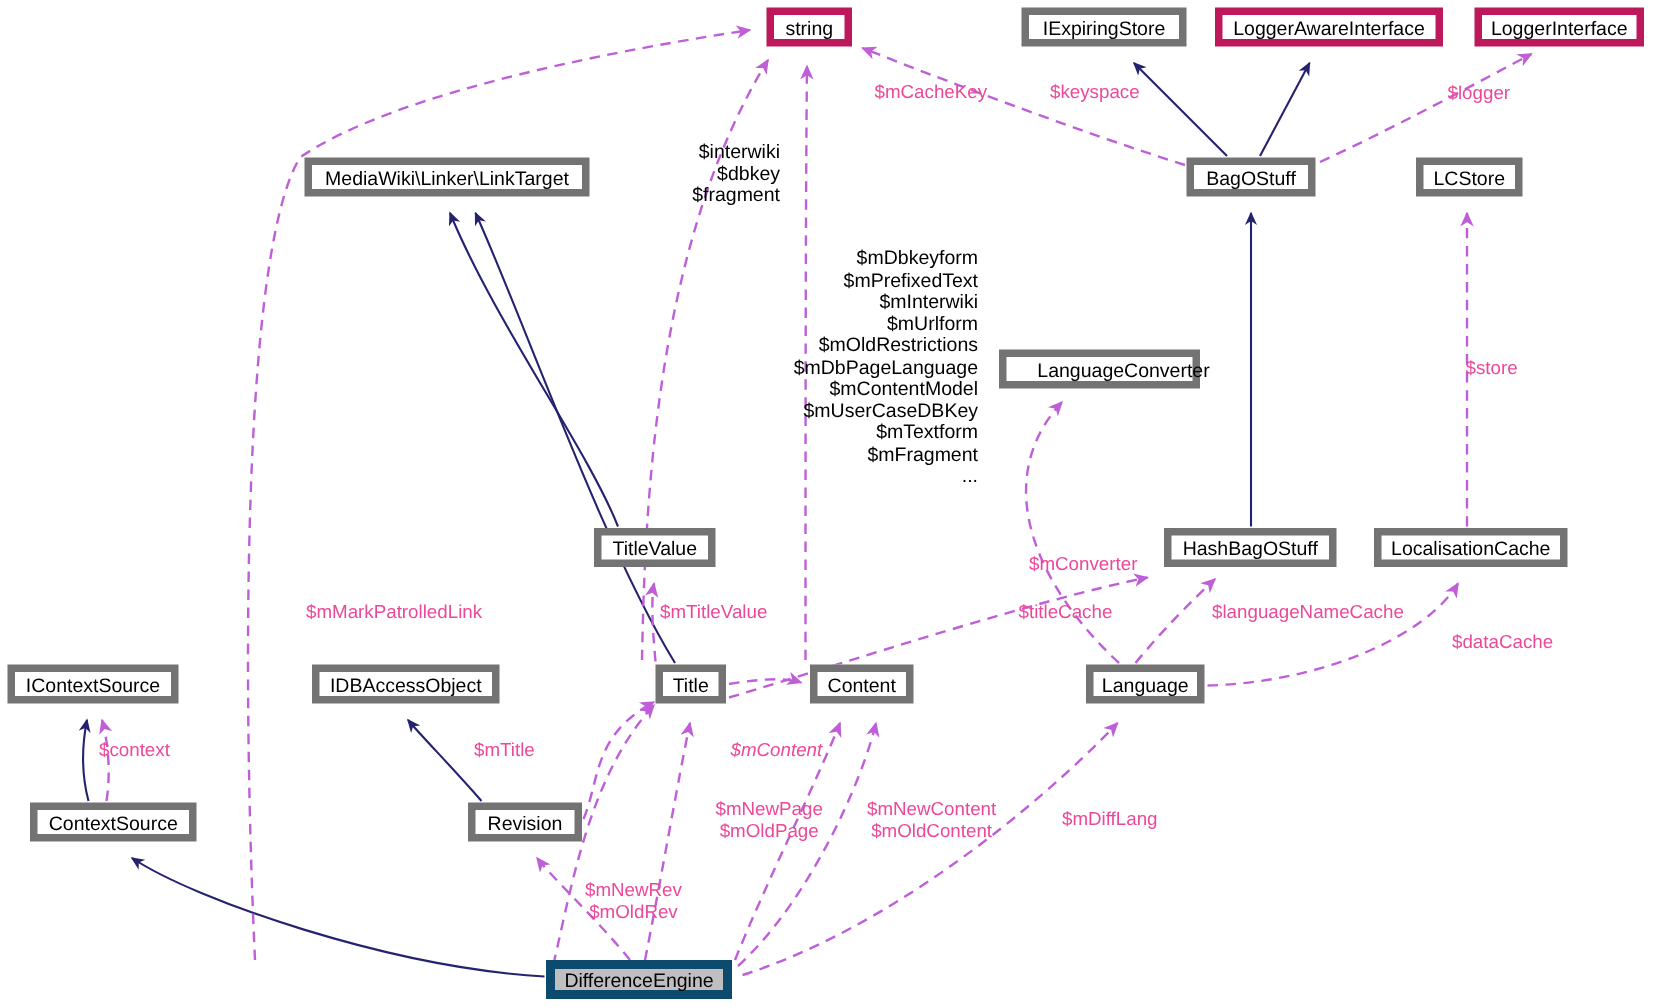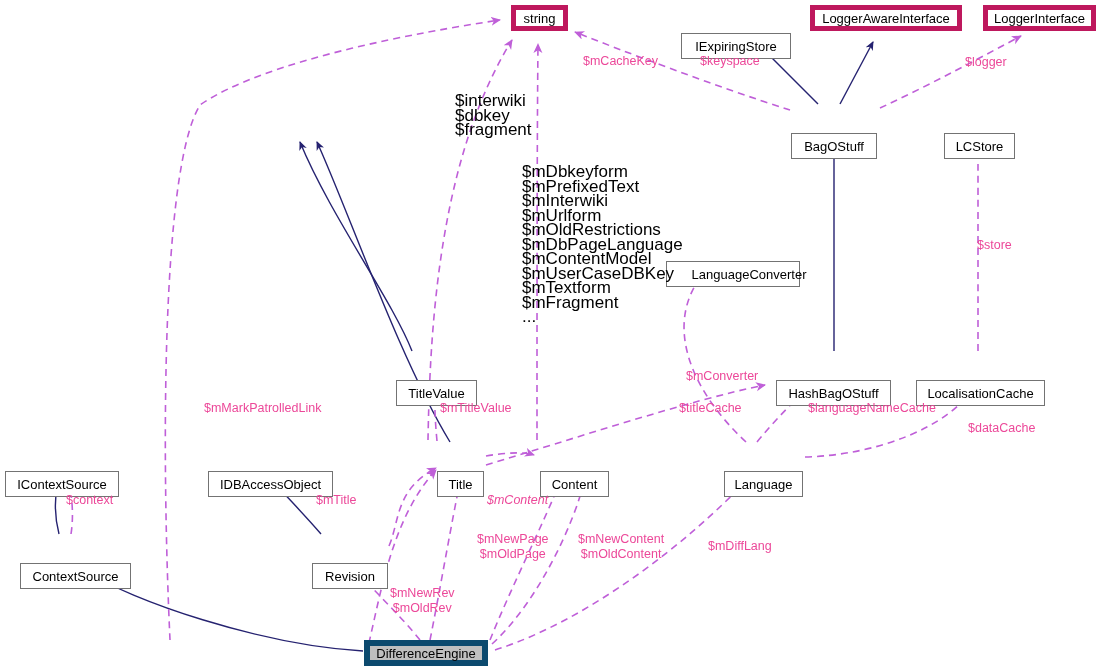--- a/index.html
+++ b/index.html
@@ -30,45 +30,44 @@
     align-items: center;
     justify-content: center;
     font-size: 13px;
     line-height: 1;
     color: #000000;
     background: #ffffff;
     white-space: nowrap;
     text-align: center;
   }
   .uml-node.solid {
-    border: 1px solid #737373;
-    margin-top: 28px;
+    border: 5px solid #737373;
   }
   .uml-node.faint {
     border: 5px solid #be185d;
   }
   .uml-node.highlight {
     border: 6px solid #0c4a6e;
     background: #bfbfbf;
   }
   .edge-label {
     position: absolute;
     font-size: 12.5px;
     line-height: 14.5px;
     color: #ec4899;
     white-space: pre;
     text-align: center;
     background: transparent;
   }
   .attr-list {
     position: absolute;
-    font-size: 17px;
+    font-size: 13px;
     line-height: 14.5px;
     color: #000000;
-    text-align: left;
+    text-align: right;
     white-space: pre;
   }
 </style>
 </head>
 <body>
 
 <div id="diagram-root">
 
   <svg id="edge-layer" viewBox="0 0 1103 672" width="1103" height="672" xmlns="http://www.w3.org/2000/svg">
     <defs>
@@ -116,20 +115,21 @@
   </svg>
 
   <div class="uml-node faint" style="left:511px;top:5px;width:57px;height:26px;">string</div>
 
   <div class="uml-node solid" style="left:681px;top:5px;width:110px;height:26px;">IExpiringStore</div>
 
   <div class="uml-node faint" style="left:810px;top:5px;width:152px;height:26px;">LoggerAwareInterface</div>
 
   <div class="uml-node faint" style="left:983px;top:5px;width:113px;height:26px;">LoggerInterface</div>
 
+  <div class="uml-node solid" style="left:203px;top:105px;width:190px;height:26px;">MediaWiki\Linker\LinkTarget</div>
 
   <div class="uml-node solid" style="left:791px;top:105px;width:86px;height:26px;">BagOStuff</div>
 
   <div class="uml-node solid" style="left:944px;top:105px;width:71px;height:26px;">LCStore</div>
 
   <div class="uml-node solid" style="left:666px;top:233px;width:134px;height:26px;padding-left:32px;">LanguageConverter</div>
 
   <div class="uml-node solid" style="left:396px;top:352px;width:81px;height:26px;">TitleValue</div>
 
   <div class="uml-node solid" style="left:776px;top:352px;width:115px;height:26px;">HashBagOStuff</div>

